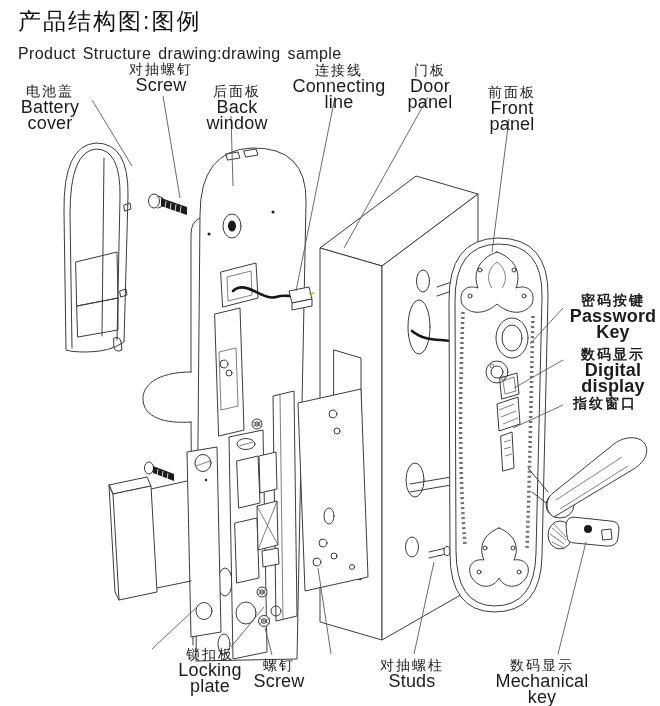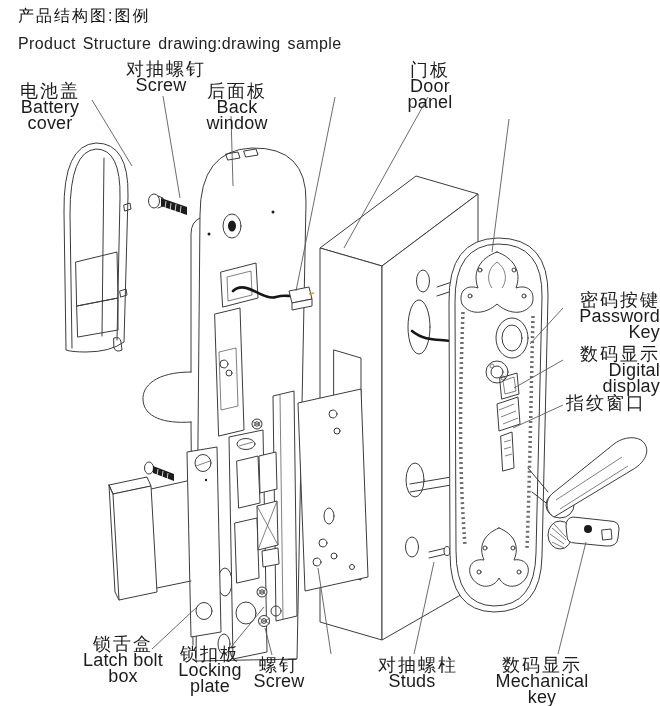--- a/index.html
+++ b/index.html
@@ -1,26 +1,26 @@
 <!DOCTYPE html>
 <html><head>
 <meta charset="utf-8">
 <style>
   html,body{margin:0;padding:0;background:#fff;}
   #stage{position:relative;width:660px;height:706px;background:#ffffff;overflow:hidden;
          font-family:"Liberation Sans","DejaVu Sans",sans-serif;color:#1c1c1c;}
   #diagram{position:absolute;left:0;top:0;}
   .title-block{position:absolute;left:18px;top:6px;}
-  .title-zh{font-size:16px;letter-spacing:2px;color:#111;}
+  .title-zh{font-size:23px;letter-spacing:2px;color:#111;}
   .title-en{font-size:16px;letter-spacing:0.4px;margin-top:8px;color:#222;word-spacing:2px;}
   .part-label{position:absolute;display:flex;flex-direction:column;line-height:16px;}
-  .part-label .zh{font-size:18px;letter-spacing:2px;white-space:nowrap;}
+  .part-label .zh{font-size:14px;letter-spacing:2px;white-space:nowrap;}
   .part-label .en{font-size:18px;letter-spacing:0.2px;}
   .center{text-align:center;}
-  .leftal{text-align:right;}
+  .leftal{text-align:center;font-weight:bold;}
   .ln{fill:none;stroke:#3c3c3c;stroke-width:1;stroke-linejoin:round;stroke-linecap:round;}
   .wh{fill:#ffffff;stroke:#3c3c3c;stroke-width:1;stroke-linejoin:round;}
   .dk{fill:#1c1c1c;stroke:none;}
   .wire{fill:none;stroke:#161616;stroke-width:2.6;stroke-linecap:round;}
   .leader{stroke:#5a5a5a;stroke-width:0.9;}
   .vine{stroke-dasharray:2 3;stroke-width:3.5;stroke:#6f6f6f;fill:none;}
   .thin{fill:none;stroke:#4a4a4a;stroke-width:0.7;}
 </style>
 </head>
 <body>
@@ -229,39 +229,43 @@
     <span class="en">Battery cover</span>
   </div>
   <div class="part-label center" style="left:126px;top:61px;width:70px">
     <span class="zh">对抽螺钉</span>
     <span class="en">Screw</span>
   </div>
   <div class="part-label center" style="left:200px;top:83px;width:74px">
     <span class="zh">后面板</span>
     <span class="en">Back window</span>
   </div>
+  <div class="part-label center" style="left:290px;top:62px;width:98px">
+    <span class="zh">连接线</span>
+    <span class="en">Connecting line</span>
+  </div>
   <div class="part-label center" style="left:393px;top:62px;width:74px">
     <span class="zh">门板</span>
     <span class="en">Door panel</span>
   </div>
+  <div class="part-label center" style="left:474px;top:84px;width:76px">
+    <span class="zh">前面板</span>
+    <span class="en">Front panel</span>
+  </div>
   <div class="part-label leftal" style="left:566px;top:292px;width:94px">
     <span class="zh">密码按键</span>
     <span class="en">Password Key</span>
   </div>
   <div class="part-label leftal" style="left:566px;top:346px;width:94px">
     <span class="zh">数码显示</span>
     <span class="en">Digital display</span>
   </div>
   <div class="part-label leftal" style="left:566px;top:395px;width:78px">
     <span class="zh">指纹窗口</span>
   </div>
-  <div class="part-label center" style="left:70px;top:636px;width:106px">
-    <span class="zh">锁舌盒</span>
-    <span class="en">Latch bolt box</span>
-  </div>
   <div class="part-label center" style="left:160px;top:646px;width:100px">
     <span class="zh">锁扣板</span>
     <span class="en">Locking plate</span>
   </div>
   <div class="part-label center" style="left:252px;top:657px;width:54px">
     <span class="zh">螺钉</span>
     <span class="en">Screw</span>
   </div>
   <div class="part-label center" style="left:378px;top:657px;width:68px">
     <span class="zh">对抽螺柱</span>

